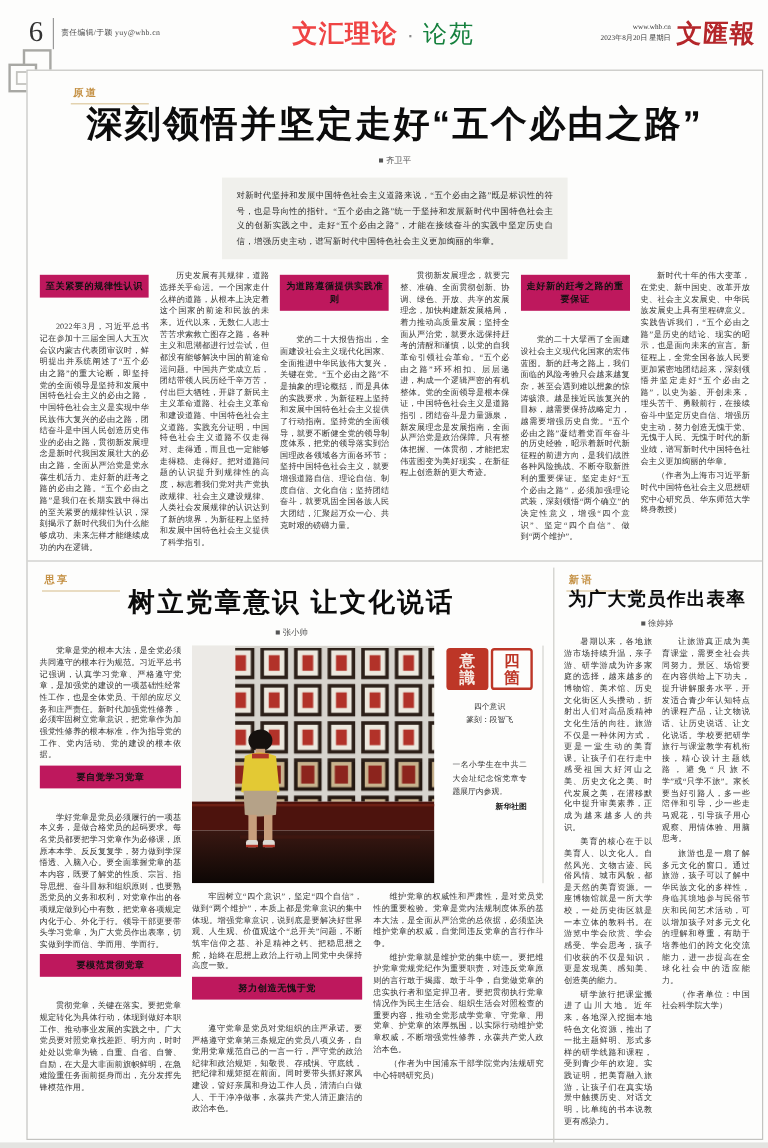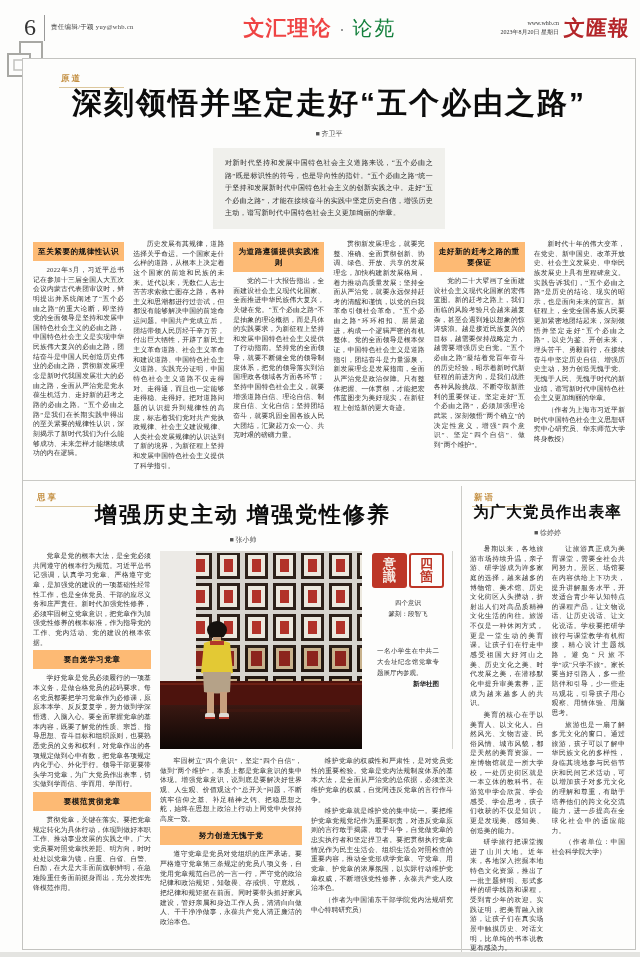--- a/index.html
+++ b/index.html
@@ -35,31 +35,31 @@
   .tag { display:inline-block; font-size:8.5px; font-weight:bold; color:#c49043;
          letter-spacing:2px; font-family:"Liberation Sans",sans-serif;
          border-bottom:1px solid #dcc79c; padding:0 42px 2px 2px; }
 
   
   .top-label-row { margin:3px 0 0 26px; height:14px; }
   .headline1 { text-align:center; font-size:30px; font-weight:900; letter-spacing:2px;
                color:#0c0c0c; font-family:"Liberation Sans",sans-serif; margin-top:2px; }
   .byline { text-align:center; font-size:7px; color:#555; margin-top:5px;
             font-family:"Liberation Sans",sans-serif; }
-  .intro-box { width:232px; margin:9px auto 0; background:#f0f0ec; padding:9px 12px;
+  .intro-box { width:288px; margin:9px auto 0; background:#f0f0ec; padding:9px 12px;
                font-size:7px; line-height:1.8; color:#2b2b2b; text-align:justify; letter-spacing:.3px; }
   .cols6 { display:grid; grid-template-columns:repeat(6,1fr); gap:9px;
            margin-top:10px; height:234px; overflow:hidden; }
   .col { overflow:hidden; }
   p.body { font-size:6.8px; line-height:1.42; text-align:justify; text-indent:2em;
            color:#333; margin-bottom:2px; letter-spacing:.1px; }
   p.note { font-size:6.8px; line-height:1.42; text-align:justify; text-indent:2em; color:#333; }
-  .subhead { background:#fdba74; font-family:"Liberation Sans",sans-serif;
+  .subhead { background:#be185d; font-family:"Liberation Sans",sans-serif;
              font-weight:bold; font-size:7.6px; color:#111; text-align:center;
-             padding:4px 3px; margin:3px 0 4px; line-height:1.45; letter-spacing:.5px; }
+             padding:4px 3px; margin:3px 0 20px; line-height:1.45; letter-spacing:.5px; }
 
   .hdiv { height:1px; background:#c9c9c5; margin:7px -10px 0 -10px; }
 
   
   .bottom { display:grid; grid-template-columns:420px 1px auto; gap:0 8px; margin-top:5px; height:496px; }
   .vdiv { background:#ccccc8; height:492px; }
 
   
   .si-label-row { margin-left:2px; height:13px; }
   .headline2 { text-align:center; font-size:22px; font-weight:900; letter-spacing:2px;
@@ -159,21 +159,21 @@
     </div>
 
     <div class="hdiv"></div>
 
     <div class="bottom">
 
       <div>
         <div class="si-label-row">
           <span class="tag">思享</span>
         </div>
-        <h2 class="headline2">增强历史主动  增强党性修养</h2>
+        <h2 class="headline2">树立党章意识  让文化说话</h2>
         <div class="byline">■ 张小帅</div>
 
         <div class="si-body">
           <div class="si-colA">
             <p class="body">党章是党的根本大法，是全党必须共同遵守的根本行为规范。习近平总书记强调，认真学习党章、严格遵守党章，是加强党的建设的一项基础性经常性工作，也是全体党员、干部的应尽义务和庄严责任。新时代加强党性修养，必须牢固树立党章意识，把党章作为加强党性修养的根本标准，作为指导党的工作、党内活动、党的建设的根本依据。</p>
             <div class="subhead">要自觉学习党章</div>
             <p class="body">学好党章是党员必须履行的一项基本义务，是做合格党员的起码要求。每名党员都要把学习党章作为必修课，原原本本学、反反复复学，努力做到学深悟透、入脑入心。要全面掌握党章的基本内容，既要了解党的性质、宗旨、指导思想、奋斗目标和组织原则，也要熟悉党员的义务和权利，对党章作出的各项规定做到心中有数，把党章各项规定内化于心、外化于行。领导干部更要带头学习党章，为广大党员作出表率，切实做到学而信、学而用、学而行。</p>
             <div class="subhead">要模范贯彻党章</div>
             <p class="body">贯彻党章，关键在落实。要把党章规定转化为具体行动，体现到做好本职工作、推动事业发展的实践之中。广大党员要对照党章找差距、明方向，时时处处以党章为镜，自重、自省、自警、自励，在大是大非面前旗帜鲜明，在急难险重任务面前挺身而出，充分发挥先锋模范作用。</p>
           </div>

